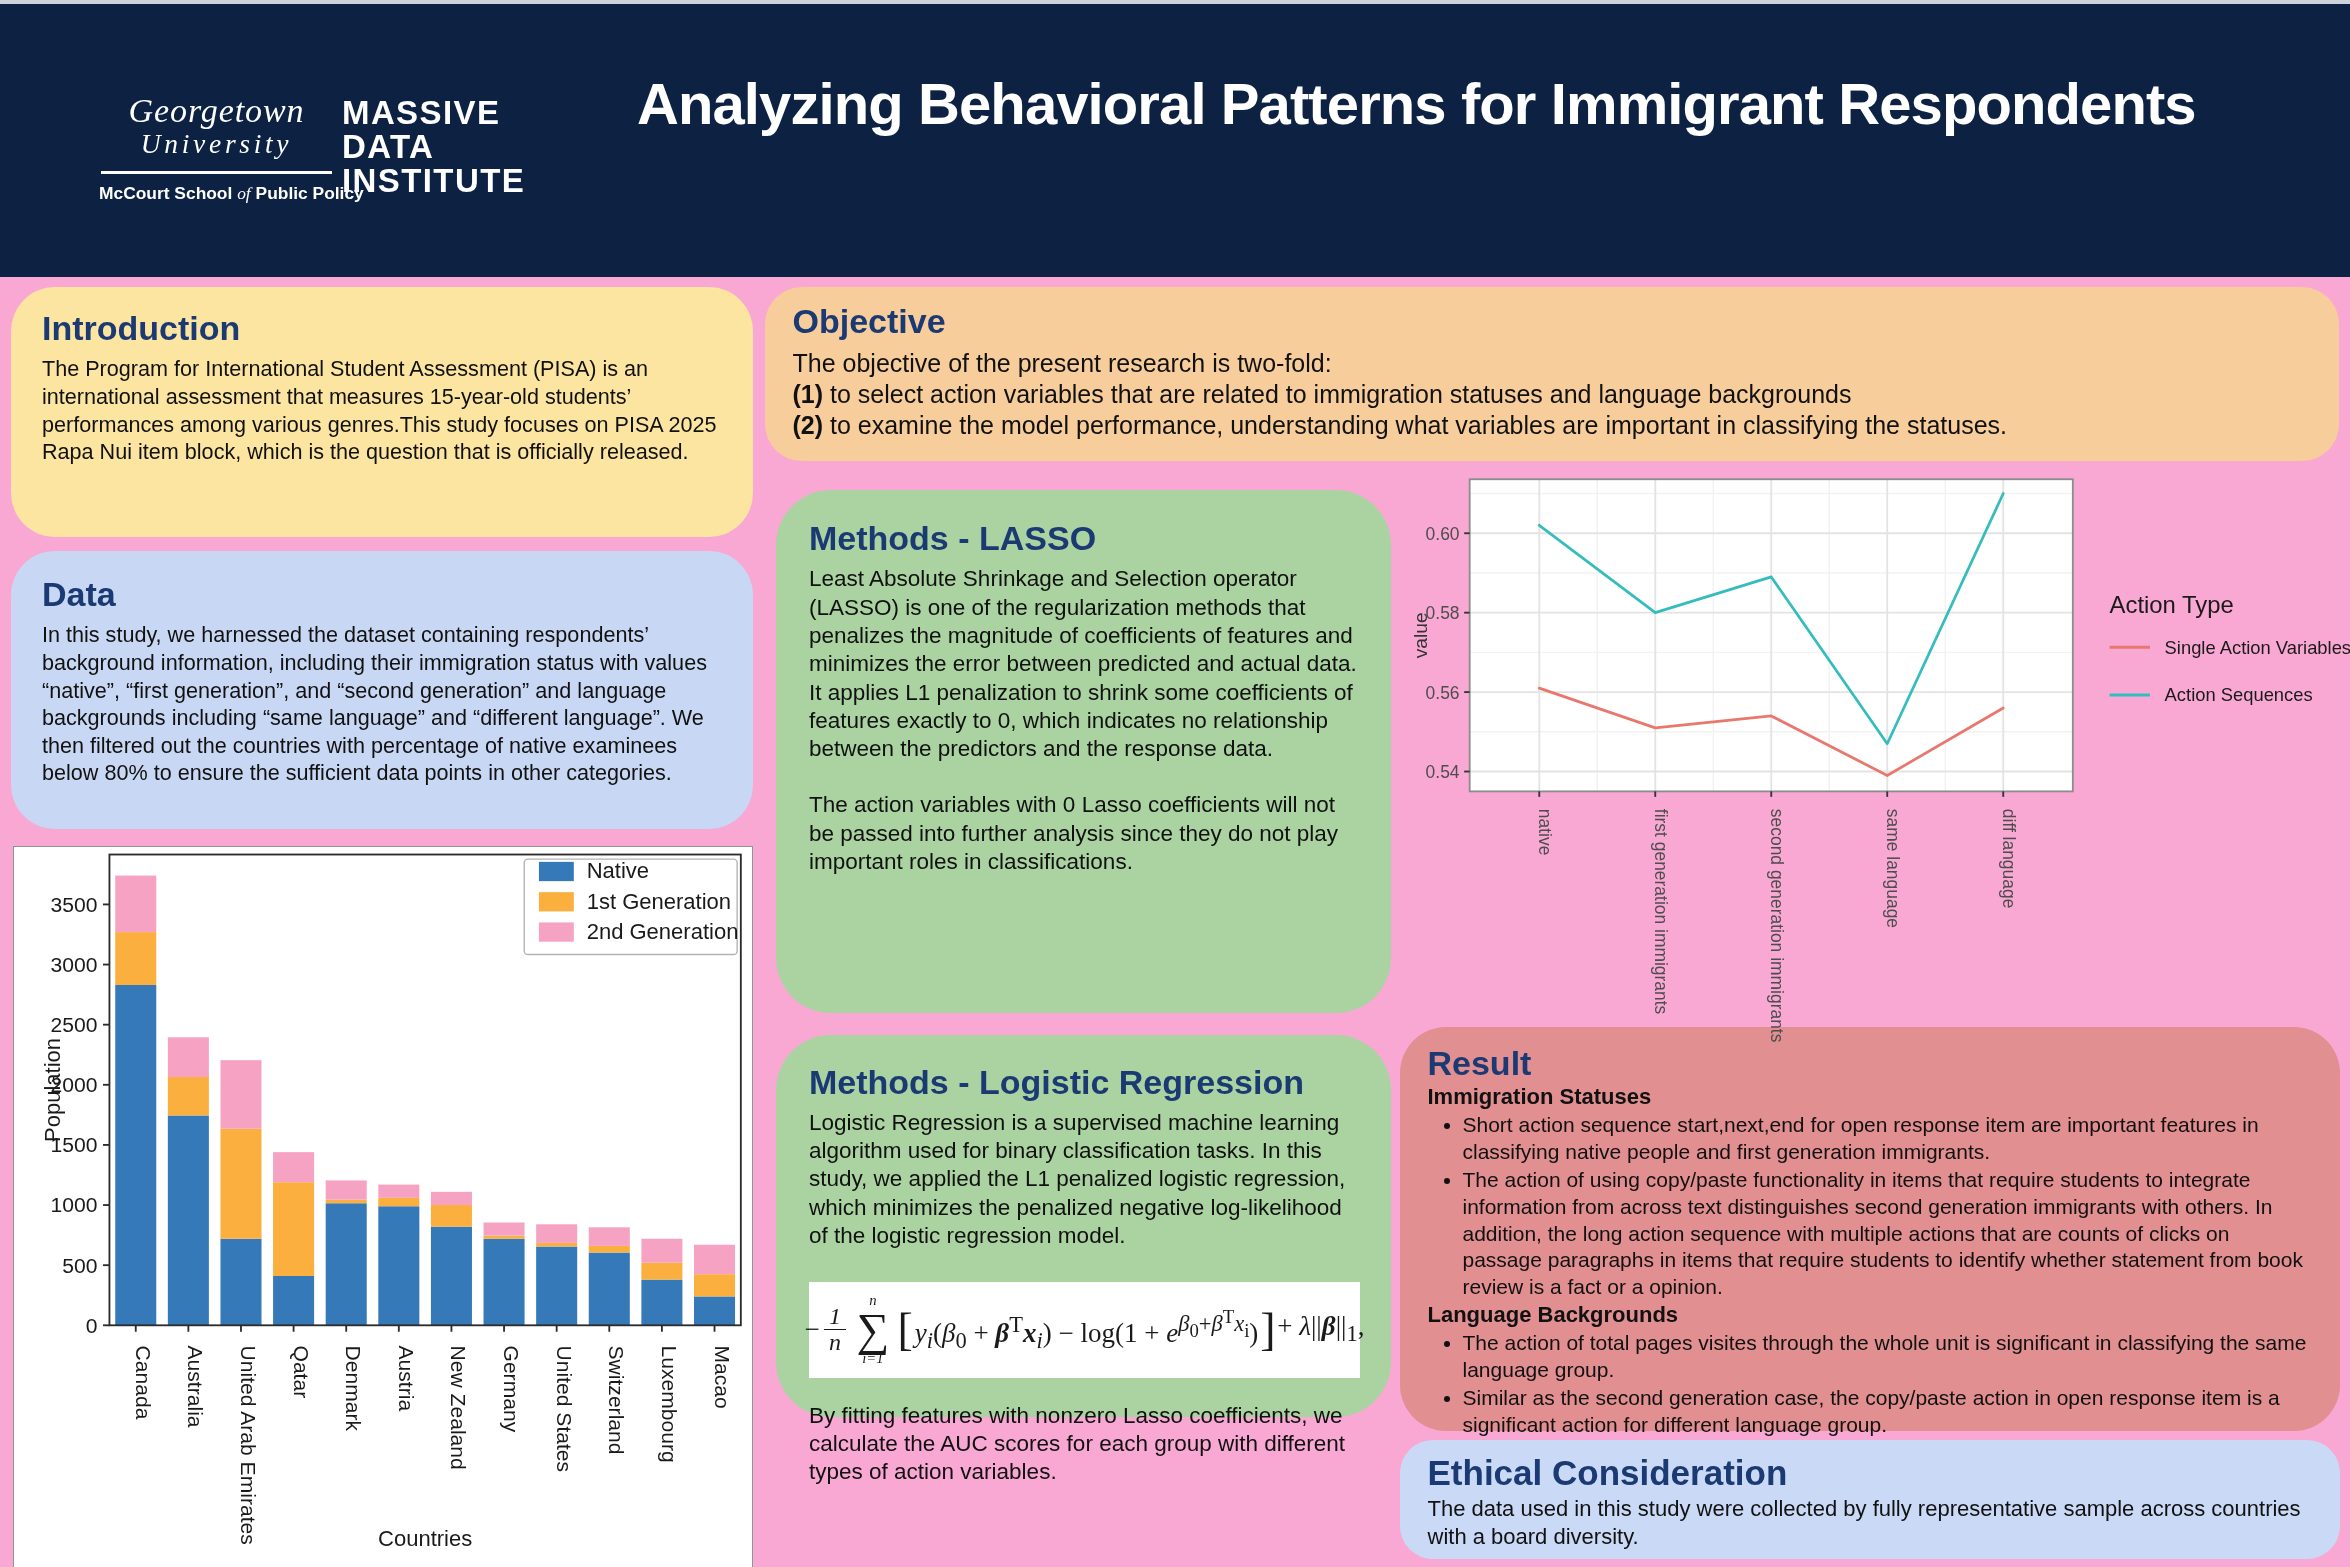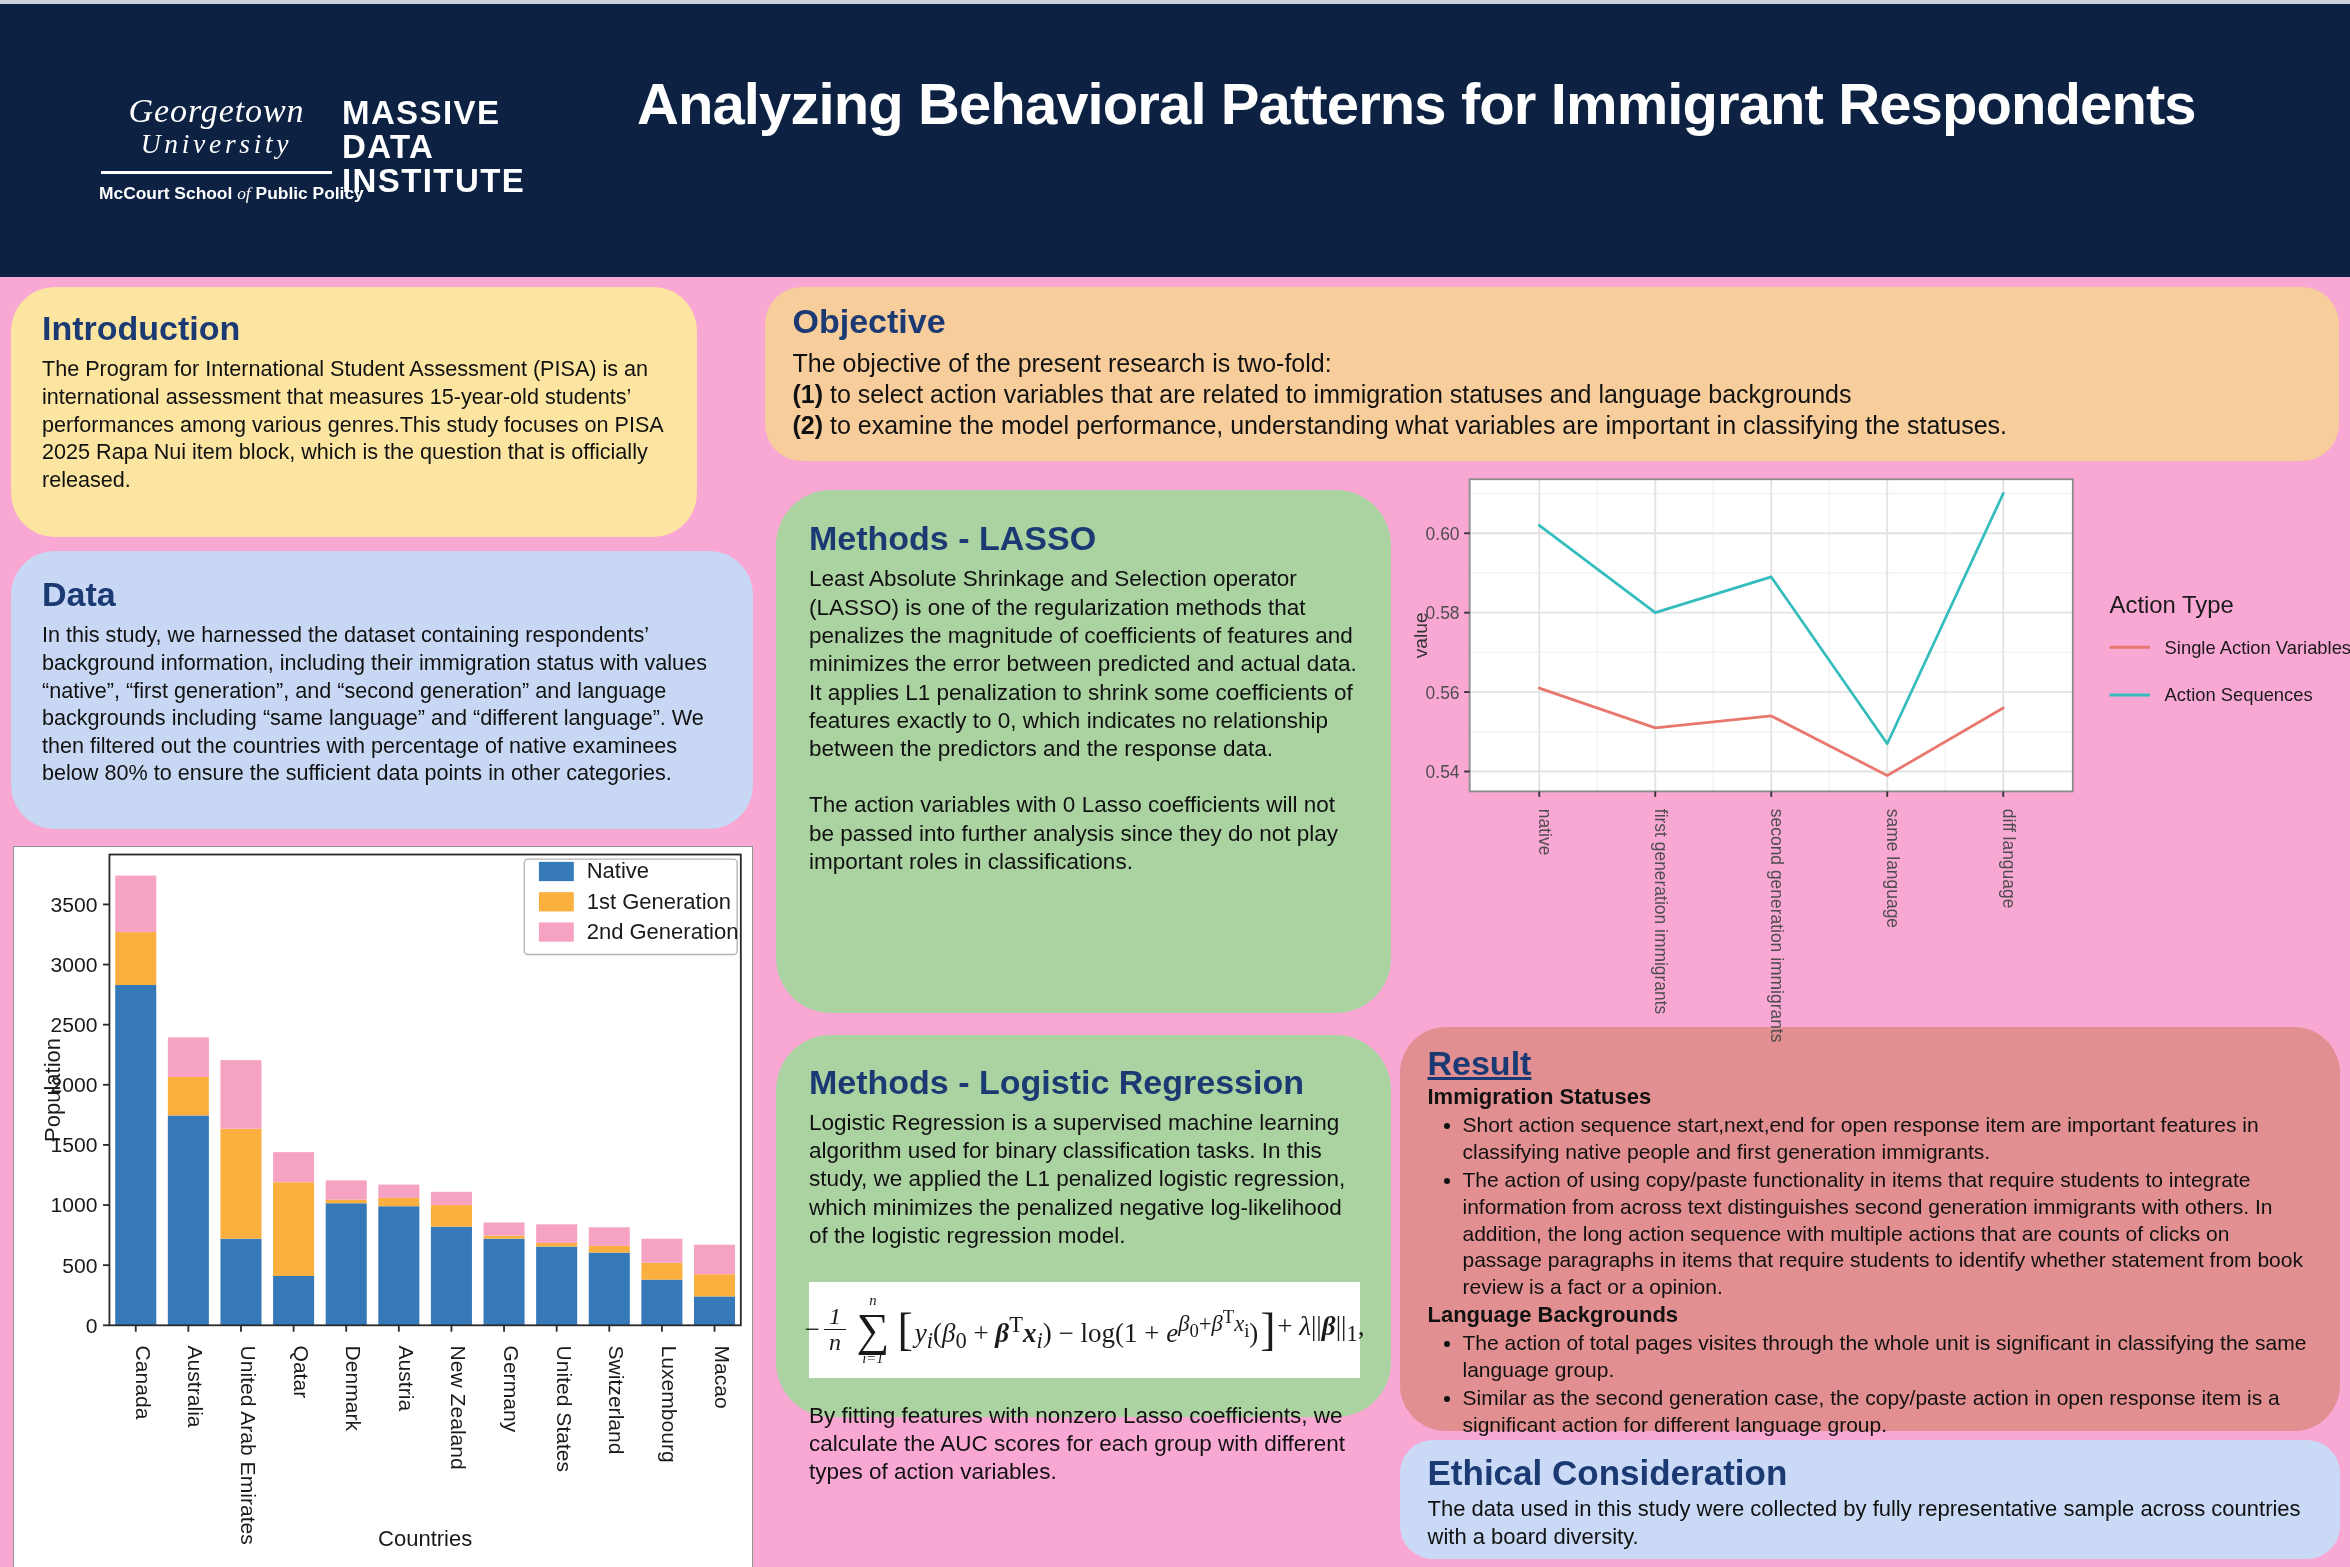--- a/index.html
+++ b/index.html
@@ -15,33 +15,33 @@
   .gu-line2{font-family:"Liberation Serif",serif;font-style:italic;font-size:27.5px;letter-spacing:3.7px;margin-top:-1.8px;}
   .gu-rule{height:2.8px;background:#fff;margin:11px 1.8px 9.2px 1.8px;}
   .gu-school{font-size:17.4px;font-weight:bold;white-space:nowrap;}
   .gu-school .of{font-family:"Liberation Serif",serif;font-style:italic;font-weight:normal;}
   .mdi-logo{position:absolute;left:342px;top:92px;color:#fff;font-weight:bold;font-size:33px;line-height:34px;letter-spacing:1.4px;}
   .p-title{position:absolute;left:637px;top:66px;width:1708px;color:#fff;font-weight:bold;font-size:58px;letter-spacing:-0.9px;white-space:nowrap;}
   .p-authors{position:absolute;left:643px;top:158px;color:#fff;font-weight:bold;font-size:21px;line-height:25px;}
   
   .box{position:absolute;box-sizing:border-box;}
   .box h2{margin:0 0 7.3px 0;font-size:34px;color:var(--heading);}
-  .b-intro{left:11px;top:287px;width:686px;height:250px;background:var(--intro-bg);border-radius:44px;padding:22px 31px;}
+  .b-intro{left:11px;top:287px;width:742px;height:250px;background:var(--intro-bg);border-radius:44px;padding:22px 31px;}
   .b-data{left:11px;top:551px;width:742px;height:278px;background:var(--data-bg);border-radius:44px;padding:24px 31px;}
   .b-objective{left:765px;top:287px;width:1574px;height:174px;background:var(--objective-bg);border-radius:37px;padding:14.7px 27.5px;}
   .b-lasso{left:776px;top:478px;width:615px;height:523px;background:var(--methods-bg);border-radius:55px;padding:29px 33px;margin-top:12px;}
   .b-logistic{left:776px;top:1027px;width:615px;height:382px;background:var(--methods-bg);border-radius:55px;padding:27.5px 33px;margin-top:8px;}
   .b-result{left:1400px;top:1027px;width:940px;height:404px;background:var(--result-bg);border-radius:46px;padding:16.5px 27.5px;}
   .b-ethical{left:1400px;top:1440px;width:940px;height:119px;background:var(--ethical-bg);border-radius:33px;padding:13px 27.5px;}
   .body-sm{font-size:21.6px;line-height:1.28;}
   .body-md{font-size:22.5px;line-height:1.26;}
   .obj-line{font-size:25px;line-height:1.24;}
   .b-lasso p,.b-logistic p{margin:0 0 27.5px 0;}
   
-  .b-result h2{margin-bottom:1.8px;text-decoration:underline;}
+  .b-result h2{margin-bottom:1.8px;}
   .sub-h{font-weight:bold;font-size:22px;margin:1.8px 0 0 0;}
   .b-result ul{margin:1.8px 0 0 0;padding-left:35px;}
   .b-result li{font-size:21px;line-height:1.27;margin:0 0 1.8px 0;}
   .b-ethical h2{margin-bottom:2px;font-size:35px;}
   .b-ethical .body-md{font-size:22px;}
   
   .formula-panel{margin:31px auto 24px auto;width:551px;height:96px;background:#fff;display:flex;align-items:center;justify-content:center;}
   .formula{font-family:"Liberation Serif",serif;font-size:27px;color:#1a1a1a;display:inline-flex;align-items:center;white-space:nowrap;}
   .formula i{font-style:italic;}
   .frac{display:inline-flex;flex-direction:column;align-items:center;line-height:1.05;font-style:italic;margin:0 4.6px;font-size:24px;}

